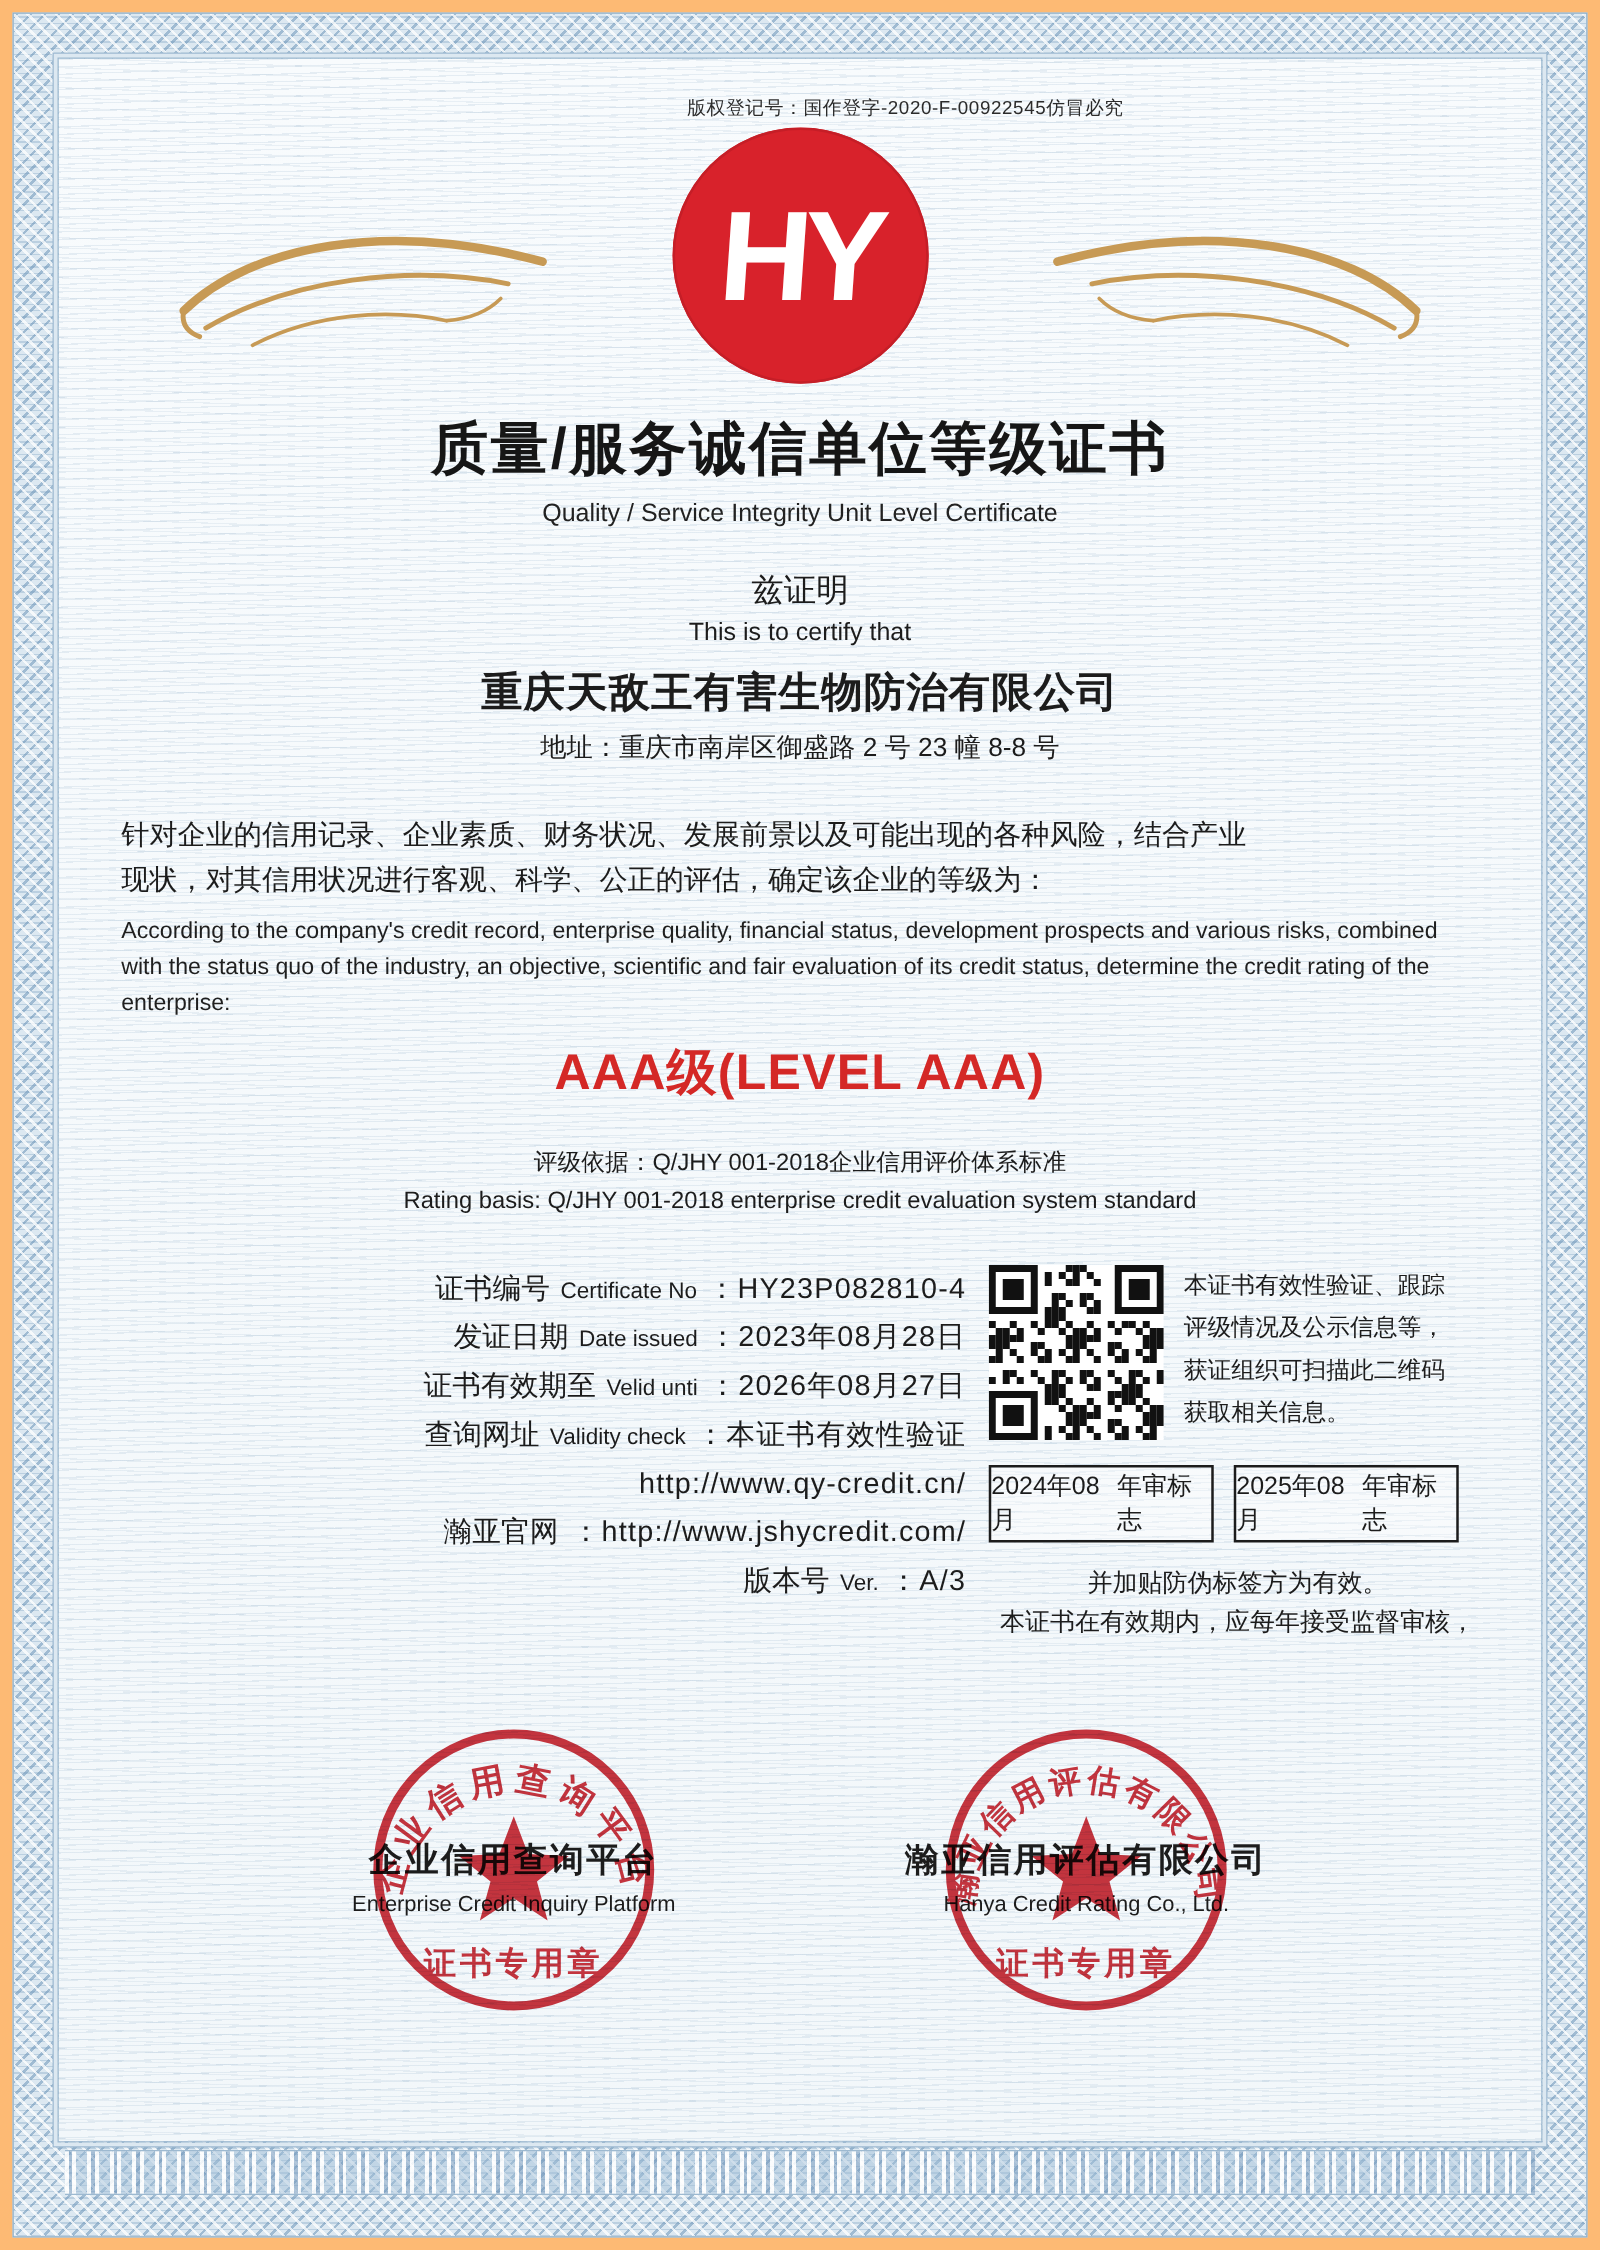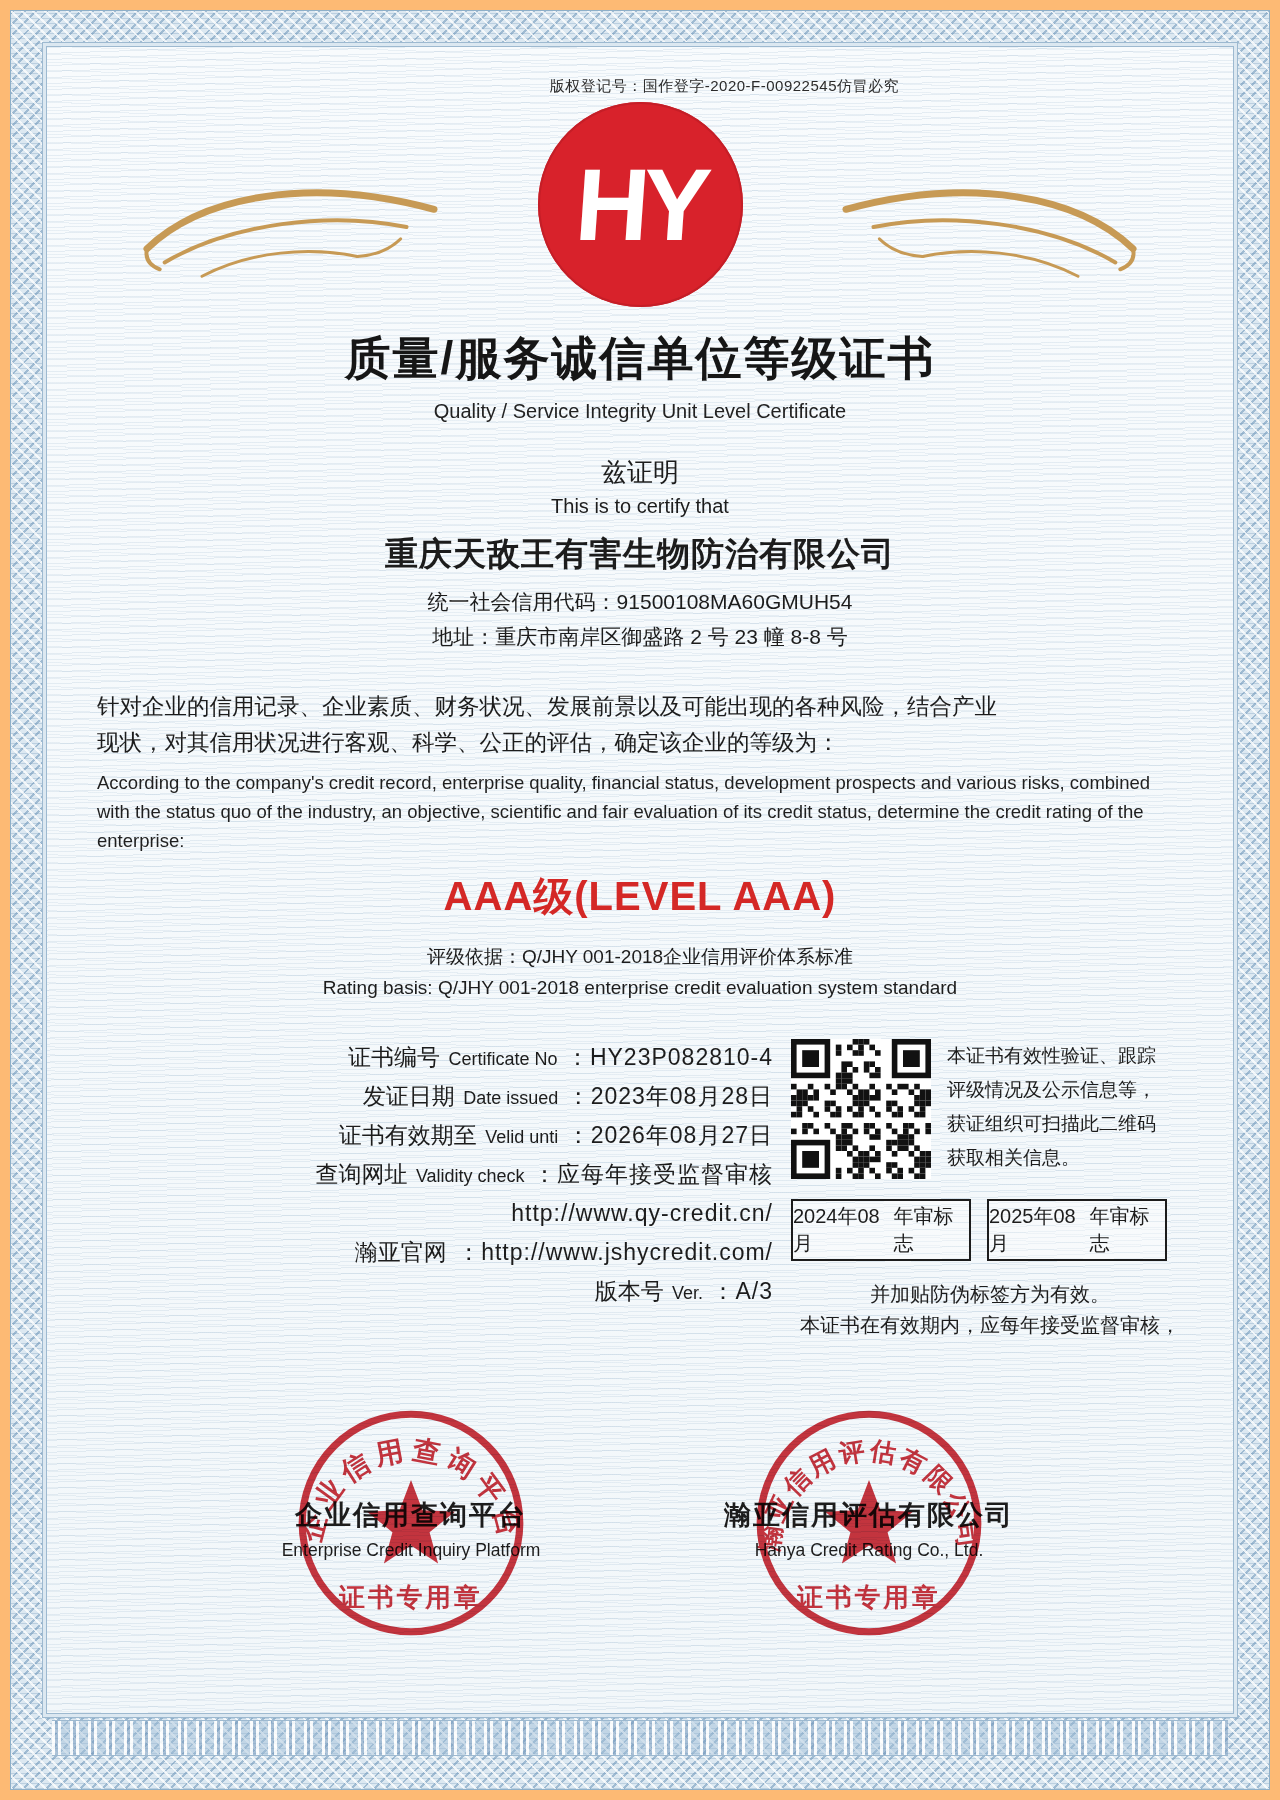--- a/index.html
+++ b/index.html
@@ -54,21 +54,21 @@
   .certify-en{font-size:20px;margin-top:5px;}
   .company-name{font-size:33px;font-weight:800;margin-top:14px;letter-spacing:1px;}
   .credit-code{font-size:21px;margin-top:11px;}
   .address{font-size:21px;margin-top:7px;}
 
   .statement{text-align:left;margin:38px 6px 0;}
   .stmt-zh{font-size:22.5px;line-height:36px;}
   .stmt-en{font-size:18.5px;line-height:29px;margin-top:7px;color:#1f1f1f;}
 
   .rating-line{font-size:40px;font-weight:800;color:#d42826;margin-top:14px;letter-spacing:1px;}
-  .basis-zh{font-size:19px;margin-top:20px;}
+  .basis-zh{font-size:19px;margin-top:32px;}
   .basis-en{font-size:19px;margin-top:7px;}
 
   .details-region{display:flex;text-align:left;margin-top:40px;gap:18px;}
   .details-left{flex:1 1 auto;min-width:0;}
   .d-row{font-size:23px;line-height:37px;white-space:nowrap;text-align:right;}
   .d-en{font-size:18px;margin:0 2px;}
   .d-val{letter-spacing:1px;}
   .right-panel{width:398px;flex:none;}
   .qr-row{display:flex;gap:16px;align-items:flex-start;}
   .qr-box{width:140px;height:140px;flex:none;}
@@ -128,21 +128,20 @@
           </g>
         </svg>
       </div>
 
       <div class="title-zh">质量/服务诚信单位等级证书</div>
       <div class="title-en">Quality / Service Integrity Unit Level Certificate</div>
       <div class="certify-zh">兹证明</div>
       <div class="certify-en">This is to certify that</div>
 
       <div class="company-name">重庆天敌王有害生物防治有限公司</div>
-      <div class="credit-code">统一社会信用代码：91500108MA60GMUH54</div>
       <div class="address">地址：重庆市南岸区御盛路 2 号 23 幢 8-8 号</div>
 
       <div class="statement">
         <div class="stmt-zh">针对企业的信用记录、企业素质、财务状况、发展前景以及可能出现的各种风险，结合产业</div>
         <div class="stmt-zh">现状，对其信用状况进行客观、科学、公正的评估，确定该企业的等级为：</div>
         <div class="stmt-en">According to the company's credit record, enterprise quality, financial status, development prospects and various risks, combined with the status quo of the industry, an objective, scientific and fair evaluation of its credit status, determine the credit rating of the enterprise:</div>
       </div>
 
       <div class="rating-line">AAA级(LEVEL AAA)</div>
       <div class="basis-zh">评级依据：Q/JHY 001-2018企业信用评价体系标准</div>
@@ -161,21 +160,21 @@
             <span class="d-val">：2023年08月28日</span>
           </div>
           <div class="d-row">
             <span class="d-zh">证书有效期至</span>
             <span class="d-en">Velid unti</span>
             <span class="d-val">：2026年08月27日</span>
           </div>
           <div class="d-row">
             <span class="d-zh">查询网址</span>
             <span class="d-en">Validity check</span>
-            <span class="d-val">：应每年接受监督审核</span>
+            <span class="d-val">：本证书有效性验证</span>
           </div>
           <div class="d-row">
             <span class="d-zh"></span>
             <span class="d-en"></span>
             <span class="d-val">http://www.qy-credit.cn/</span>
           </div>
           <div class="d-row">
             <span class="d-zh">瀚亚官网</span>
             <span class="d-en"></span>
             <span class="d-val">：http://www.jshycredit.com/</span>

